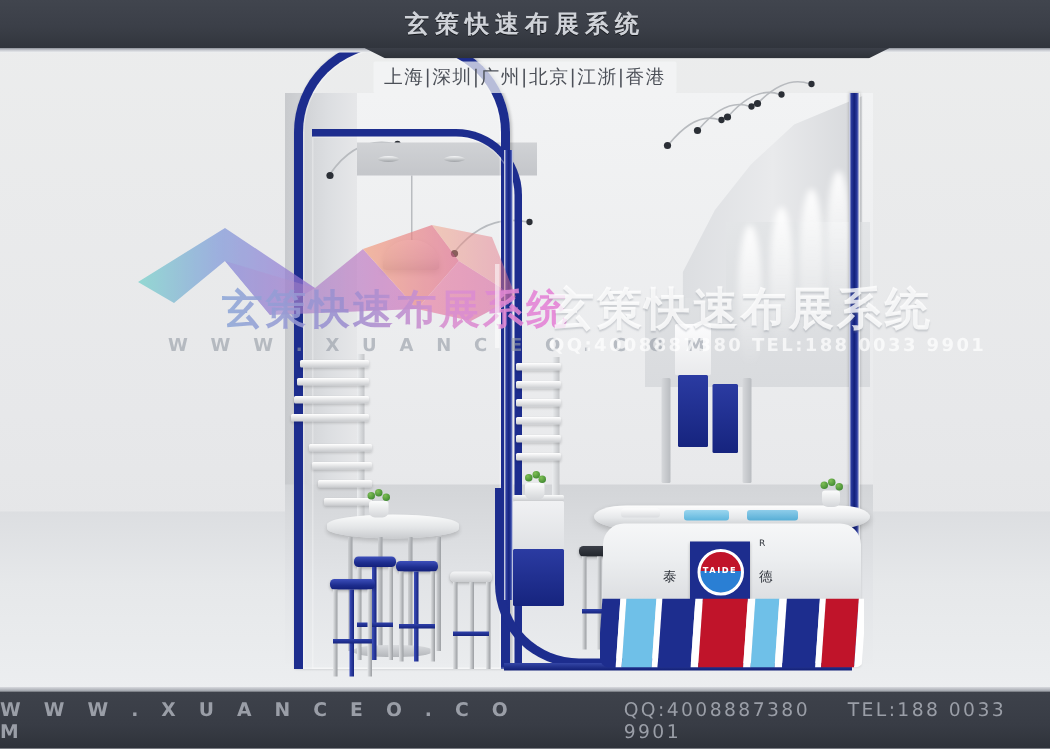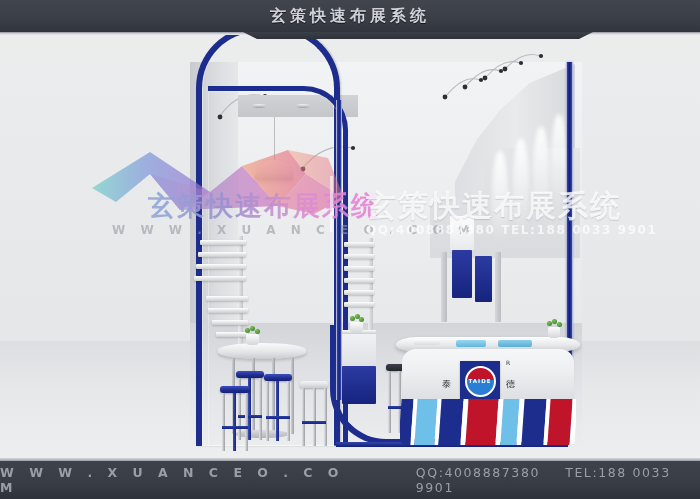--- a/index.html
+++ b/index.html
@@ -510,20 +510,23 @@
   <div class="wm wm-left-url">W W W . X U A N C E O . C O M</div>
   <div class="wm-bar"></div>
   <div class="wm wm-right-cn">玄策快速布展系统</div>
   <div class="wm wm-right-url">QQ:4008887380  TEL:188 0033 9901</div>
 
   <div class="hair"></div>
   <div class="topbar">
     <div class="topbar-title">玄策快速布展系统</div>
   </div>
   <div class="topbar-notch"></div>
+  <div class="cities">
+    <span>上海|深圳|广州|北京|江浙|香港</span>
+  </div>
 
   <div class="footline"></div>
   <div class="botbar">
     <div class="inner">
       <div class="www">W W W . X U A N C E O . C O M</div>
       <div class="contact">
         <span>QQ:4008887380</span>
         <span class="sep"></span>
         <span>TEL:188 0033 9901</span>
       </div>

